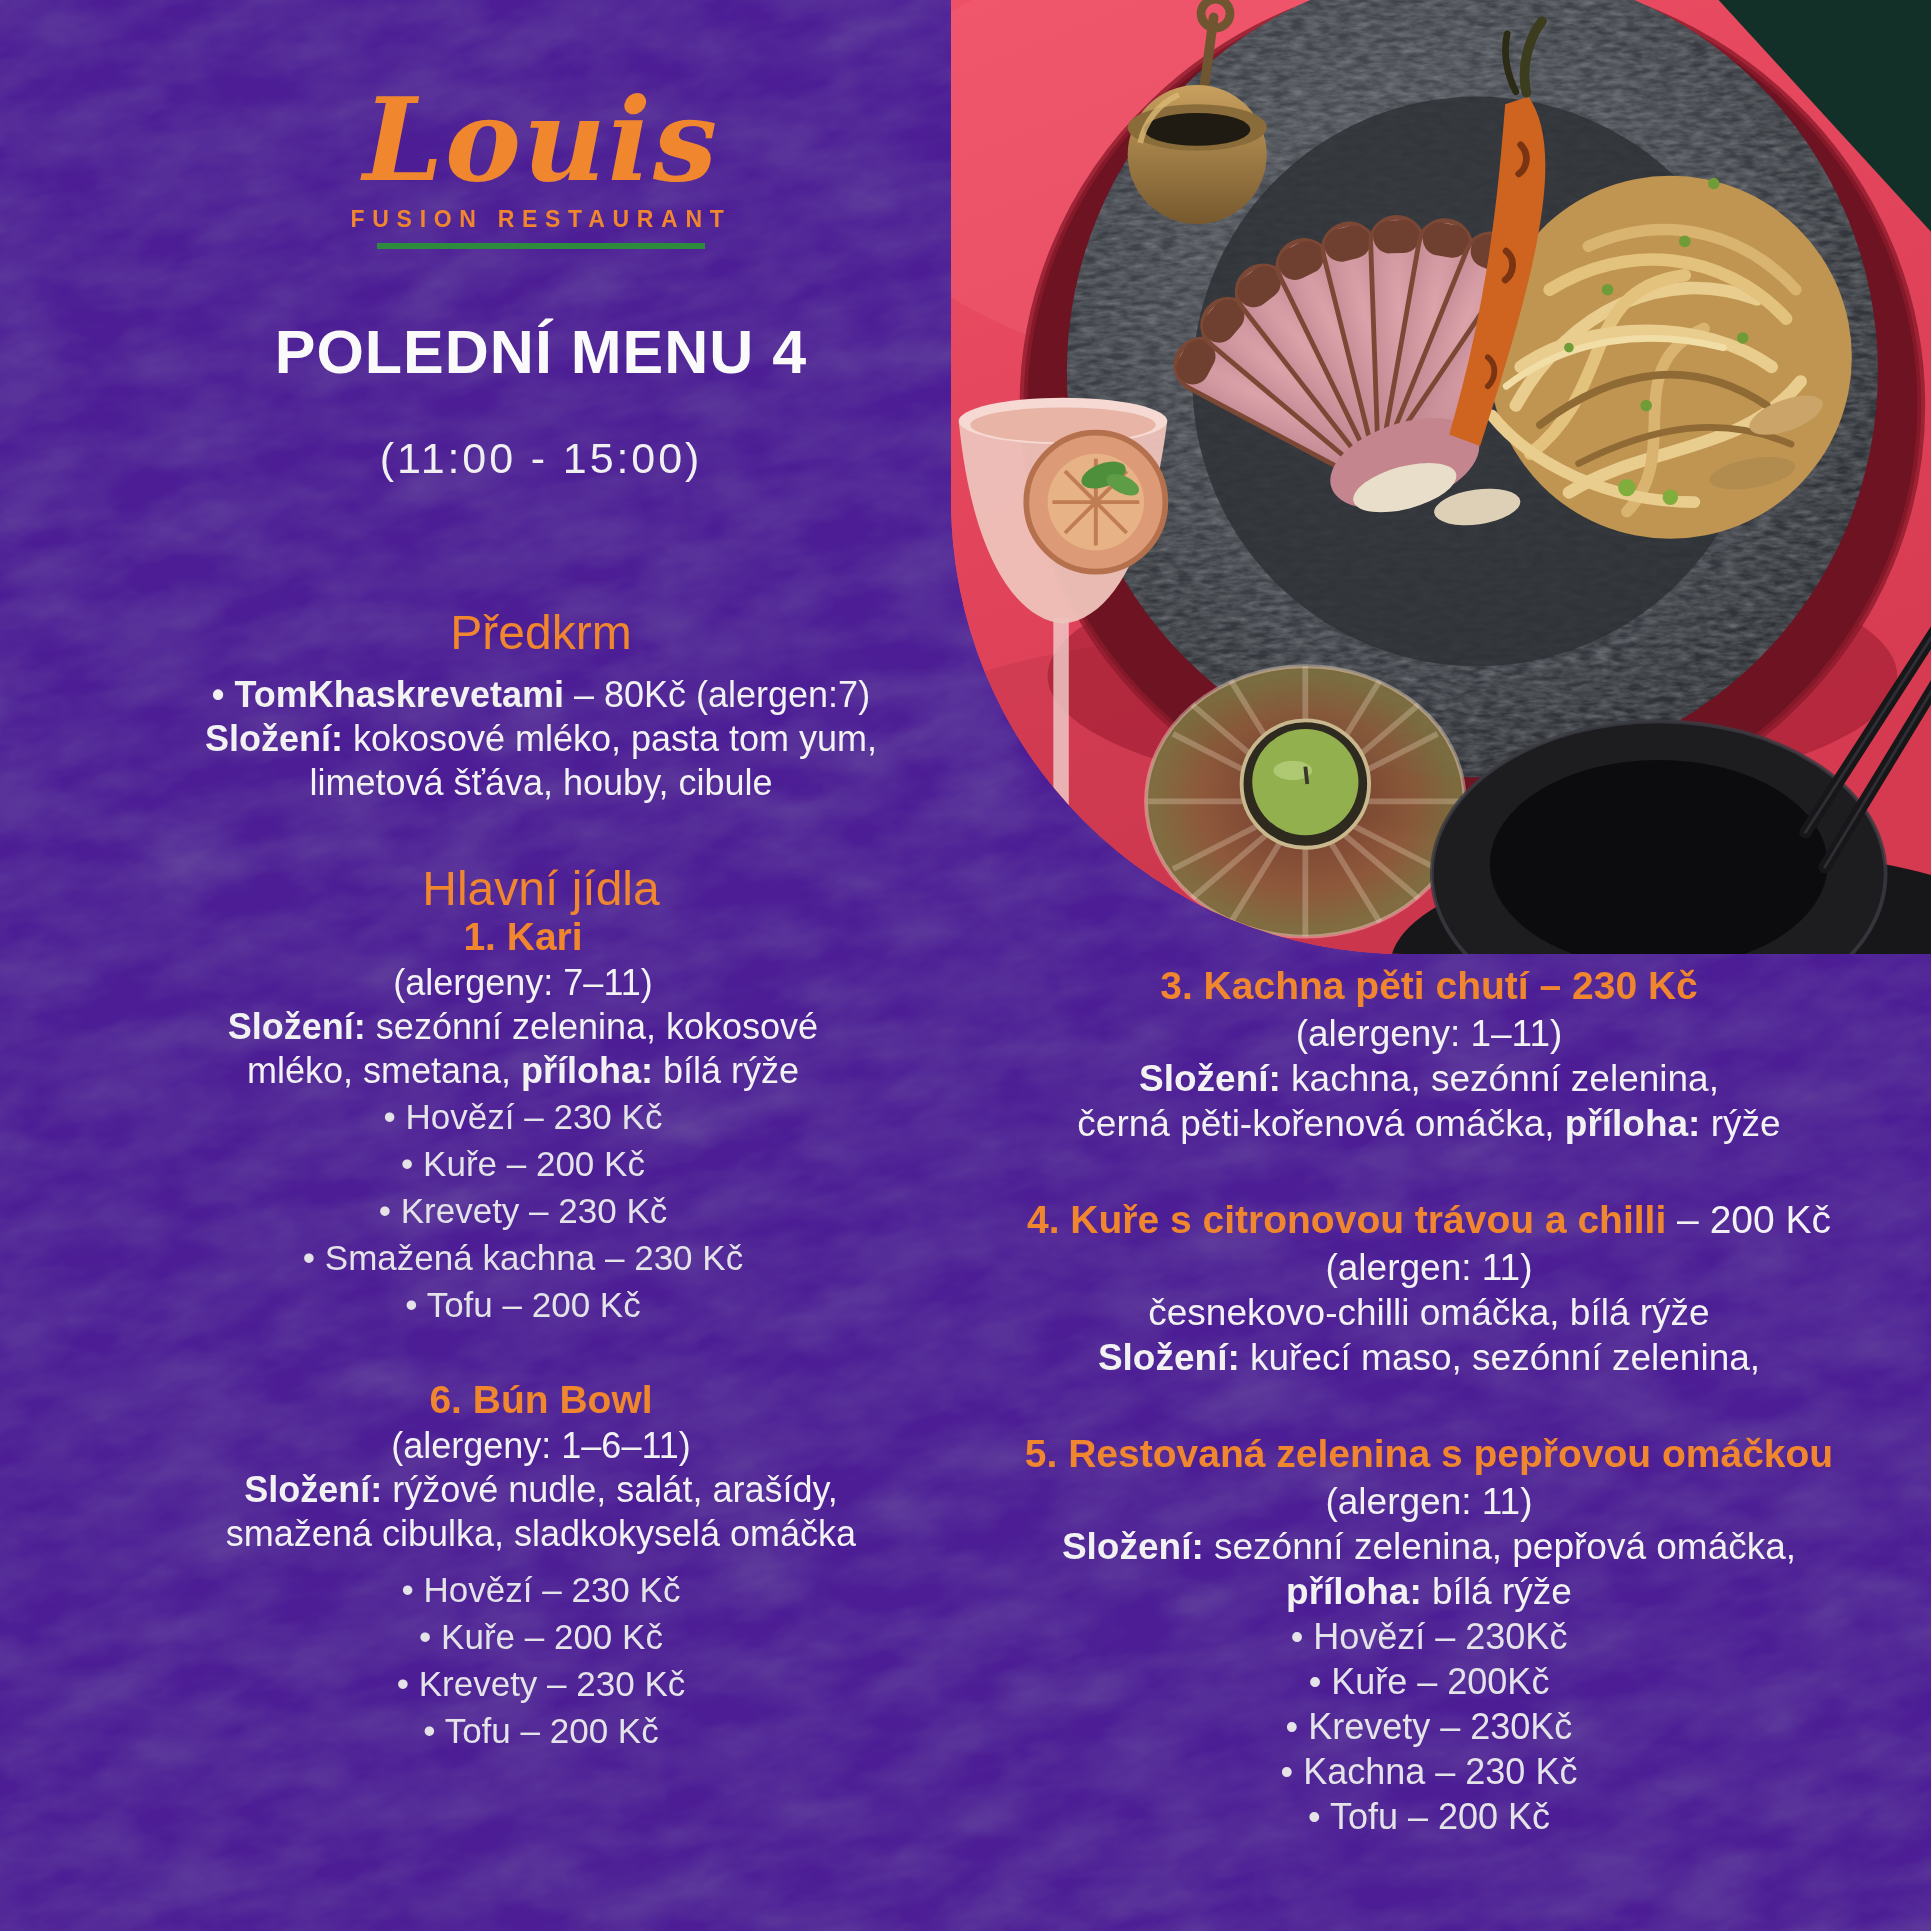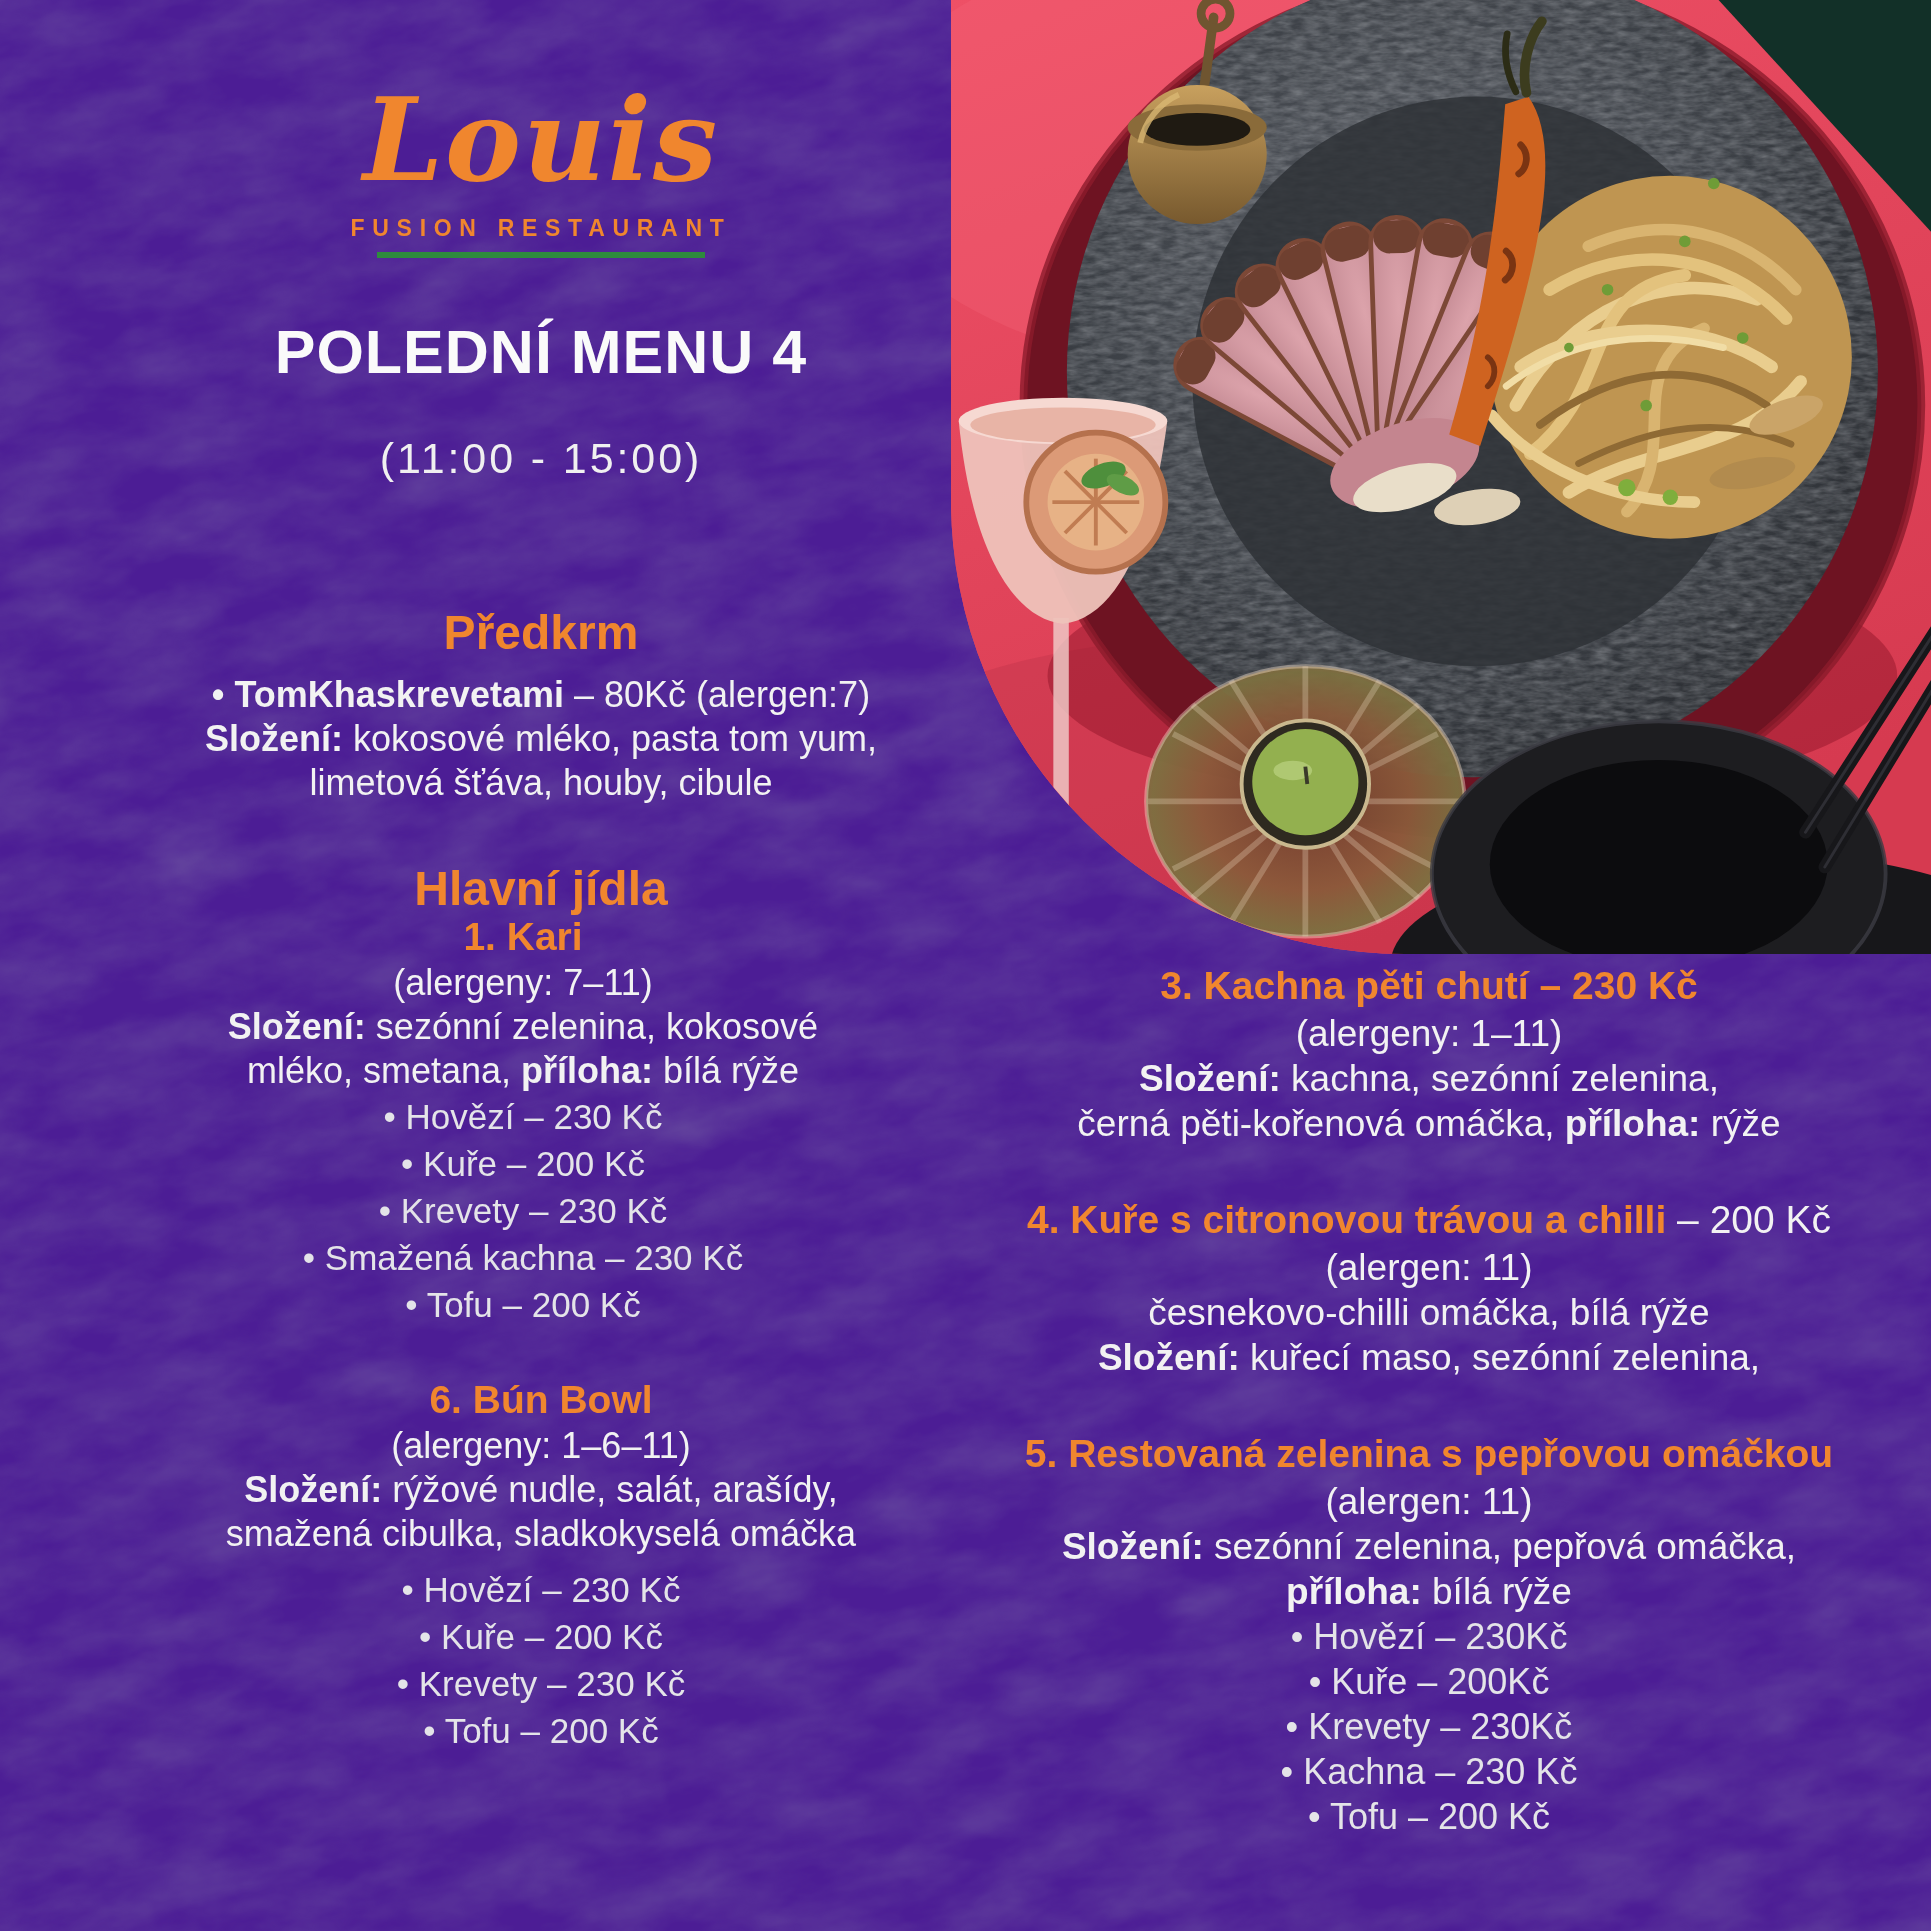--- a/index.html
+++ b/index.html
@@ -4,29 +4,29 @@
 <style>
   html,body{margin:0;padding:0;background:#000;}
   .canvas{position:relative;width:1931px;height:1931px;background:#4c1d95;overflow:hidden;
           font-family:"Liberation Sans","DejaVu Sans",sans-serif;color:#f2f2f2;}
   .bg-tex{position:absolute;left:0;top:0;pointer-events:none;}
   .sec{position:absolute;text-align:center;}
   
   .brand{left:58px;top:83px;width:966px;}
   .brand-name{font-family:"DejaVu Serif","Liberation Serif",serif;font-style:italic;font-weight:700;
               font-size:114px;line-height:114px;color:#f0862e;letter-spacing:1.9px;}
-  .brand-tag{margin-top:18px;font-size:23px;font-weight:700;letter-spacing:7.7px;color:#f0862e;}
+  .brand-tag{margin-top:9px;font-size:23px;font-weight:700;letter-spacing:7.7px;color:#f0862e;}
   .brand-bar{margin:9.7px auto 0 auto;width:328px;height:6.8px;background:#2e8b3d;}
   
   .menu-title{left:58px;top:317px;width:966px;font-size:61px;line-height:70px;font-weight:800;
               letter-spacing:1px;color:#fafafa;white-space:nowrap;}
   .hours{left:58px;top:396px;width:966px;font-size:43px;line-height:52px;font-weight:400;
          letter-spacing:2.9px;color:#f0f0f0;margin-top:36px;}
   
-  .section-heading{font-size:48px;line-height:60px;font-weight:700;color:#f0862e;}
+  .section-heading{font-size:48px;line-height:60px;font-weight:400;color:#f0862e;}
   .dish-title-l{font-size:39px;line-height:48px;font-weight:700;color:#f0862e;white-space:nowrap;}
   .dish-title-r{font-size:39px;line-height:50px;font-weight:700;color:#f0862e;white-space:nowrap;}
   .title-price-white{color:#f2f2f2;font-weight:400;}
   .line{font-size:36px;line-height:44px;font-weight:400;color:#f2f2f2;}
   .line-r{font-size:37px;line-height:45px;font-weight:400;color:#f2f2f2;}
   .line b,.line-r b{font-weight:700;}
   .opt{font-size:35px;line-height:47px;font-weight:400;color:#e4e4e8;}
   .opt-r{font-size:36px;line-height:45px;font-weight:400;color:#e4e4e8;}
   .mt8{margin-top:10px;}
   #sec-predkrm{left:34px;top:603px;width:1014px;}

